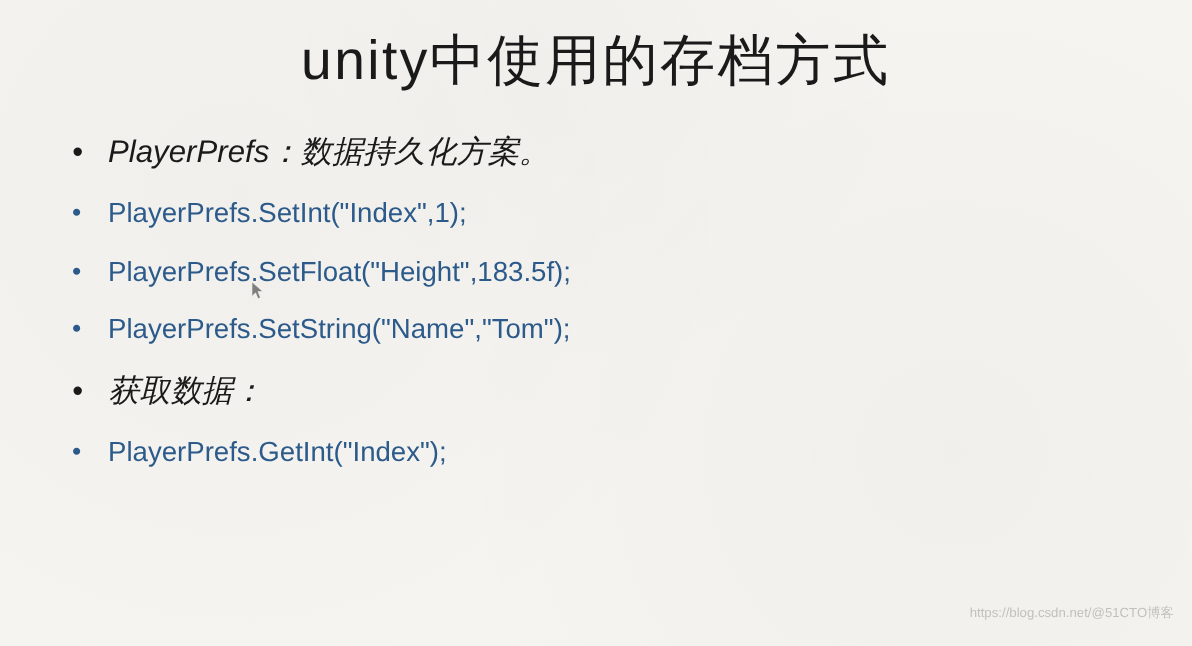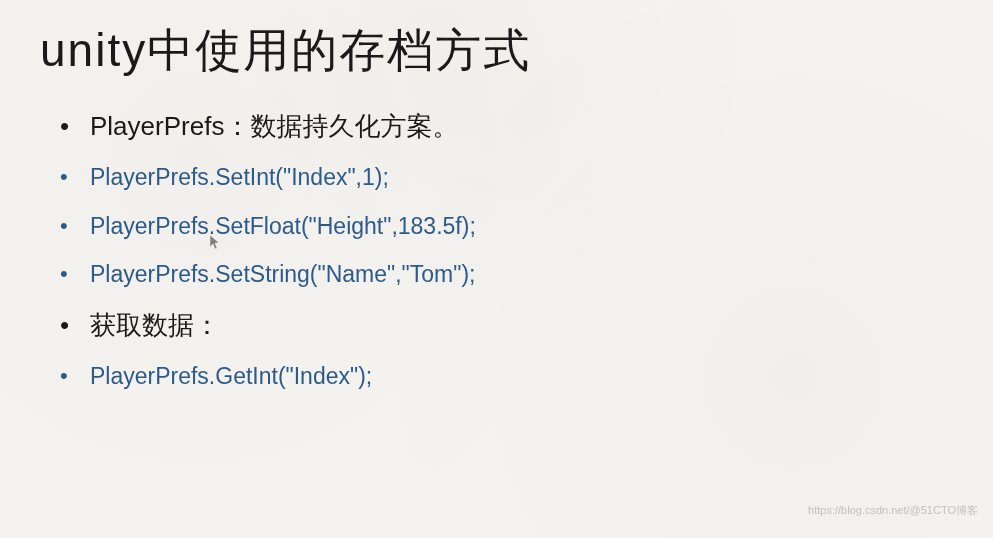--- a/index.html
+++ b/index.html
@@ -16,21 +16,21 @@
         radial-gradient(circle at 20% 30%, rgba(0,0,0,0.02) 0%, transparent 50%),
         radial-gradient(circle at 80% 70%, rgba(0,0,0,0.02) 0%, transparent 50%),
         radial-gradient(circle at 50% 10%, rgba(0,0,0,0.015) 0%, transparent 40%);
       padding: 20px 40px;
       font-family: "Comic Sans MS", "Segoe Script", cursive, sans-serif;
       position: relative;
       overflow: hidden;
     }
     
     .title {
-      text-align: left;
+      text-align: center;
       font-size: 46px;
       color: #1a1a1a;
       font-weight: normal;
       margin-bottom: 25px;
       letter-spacing: 2px;
     }
     
     .bullet-list {
       list-style: none;
       padding-left: 20px;
@@ -58,20 +58,21 @@
       color: #2c5a8a;
     }
     
     .bullet-item.code-item::before {
       color: #2c5a8a;
       font-size: 22px;
     }
     
     .bullet-item.text-item {
       color: #1a1a1a;
+      font-style: italic;
     }
     
     .watermark {
       position: absolute;
       bottom: 20px;
       right: 15px;
       font-size: 11px;
       color: rgba(100, 100, 100, 0.35);
       font-family: Arial, sans-serif;
     }

